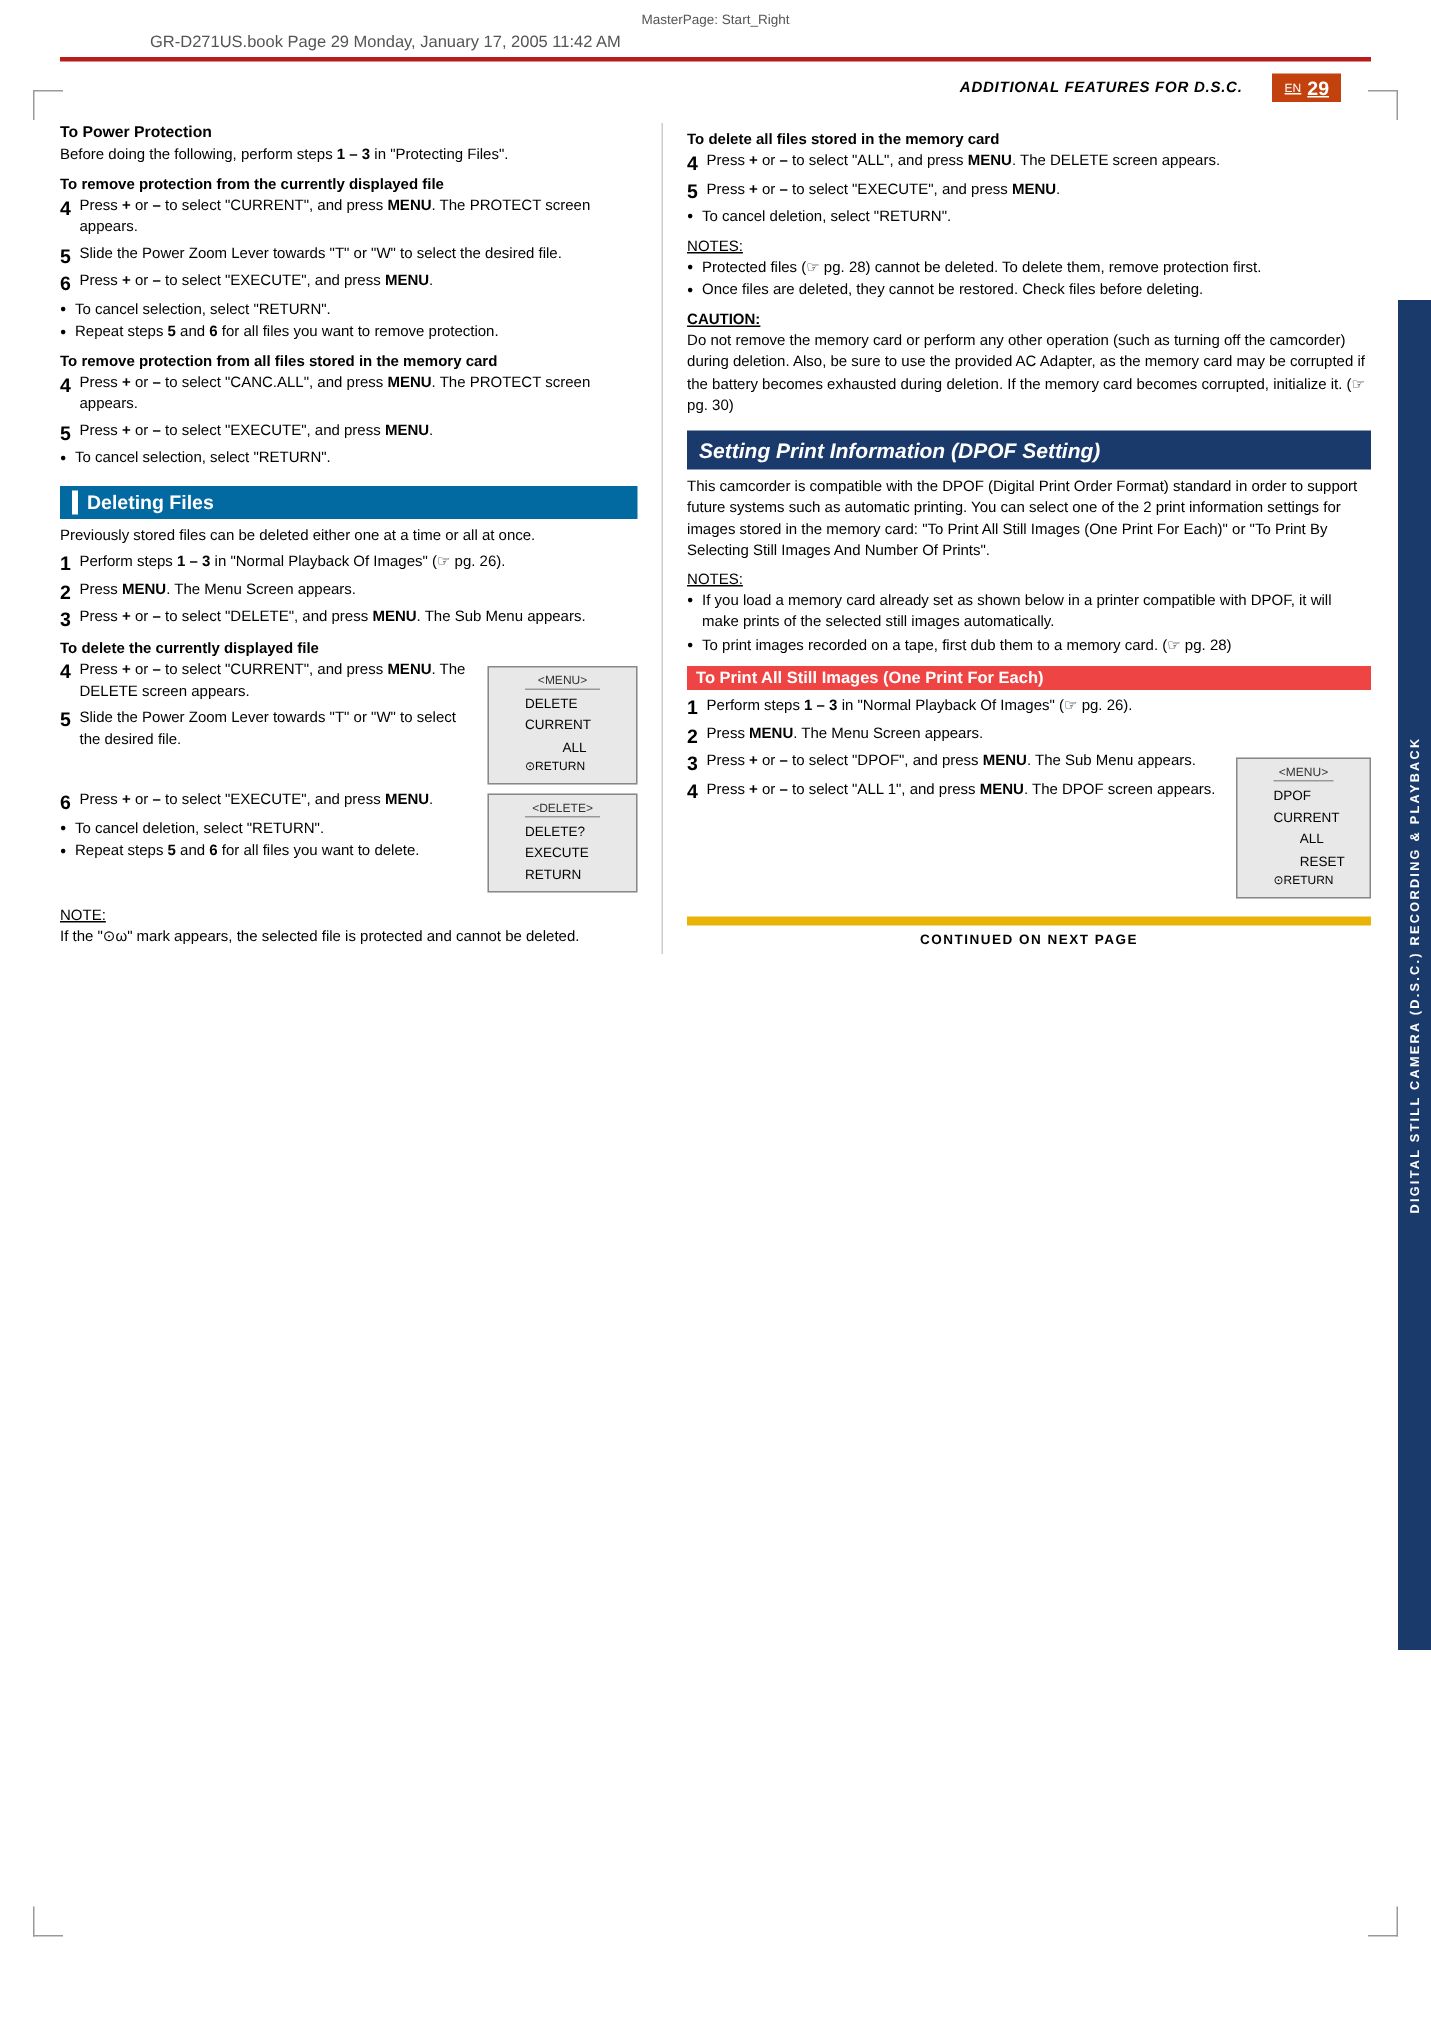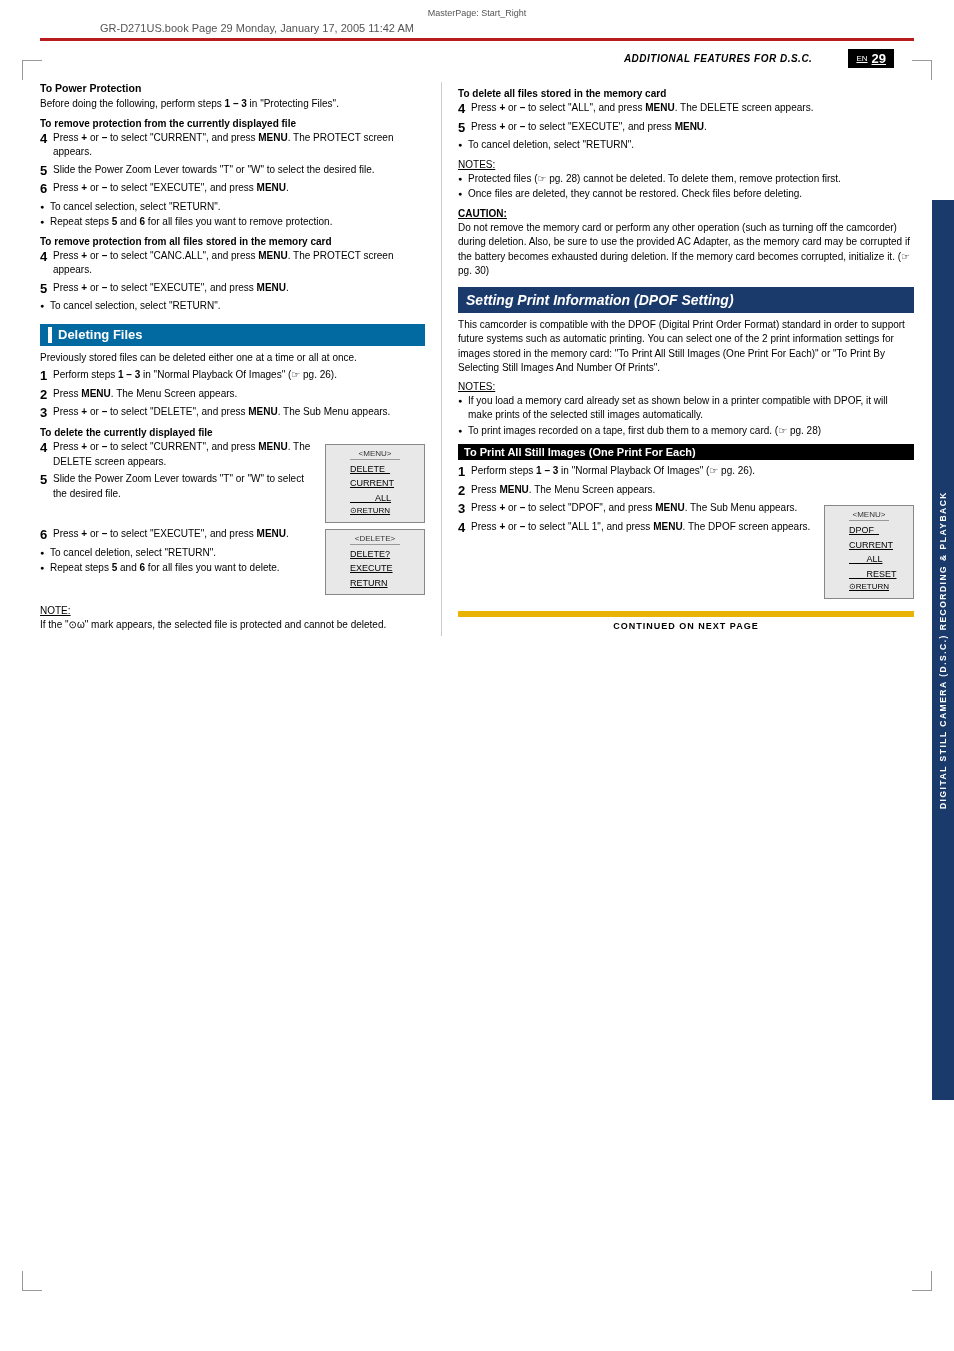--- a/index.html
+++ b/index.html
@@ -119,21 +119,21 @@
       color: #fff;
       font-size: 14px;
       font-weight: bold;
       padding: 5px 8px;
       margin: 8px 0 5px 0;
       font-style: italic;
     }
 
     
     .blue-sub-header {
-      background: #000000;
+      background: #ef4444;
       color: #fff;
       font-size: 11px;
       font-weight: bold;
       padding: 2px 6px;
       margin: 6px 0 4px 0;
     }
 
     .notes-header {
       font-size: 10px;
       font-weight: normal;
@@ -165,21 +165,20 @@
       color: #333;
       text-align: center;
       border-bottom: 1px solid #999;
       margin-bottom: 2px;
       padding-bottom: 1px;
     }
 
     .menu-box-item {
       font-size: 9px;
       line-height: 1.6;
-      text-decoration: underline;
     }
 
     .menu-box-item.small {
       font-size: 8px;
     }
 
     .right-sidebar {
       position: absolute;
       right: 0;
       top: 200px;
@@ -206,33 +205,33 @@
     .page-header-right {
       display: flex;
       justify-content: flex-end;
       align-items: center;
       padding: 8px 60px 4px 60px;
     }
 
     .page-header-content {
       display: flex;
       align-items: center;
-      gap: 36px;
+      gap: 20px;
       justify-content: center;
     }
 
     .additional-features-label {
       font-size: 10px;
       font-weight: bold;
       font-style: italic;
       letter-spacing: 0.5px;
     }
 
     .page-number-box {
-      background: #000000;
+      background: #c2410c;
       color: #fff;
       font-size: 13px;
       font-weight: bold;
       padding: 2px 8px;
       display: inline-flex;
       align-items: center;
       gap: 4px;
       text-decoration: underline;
     }
 

